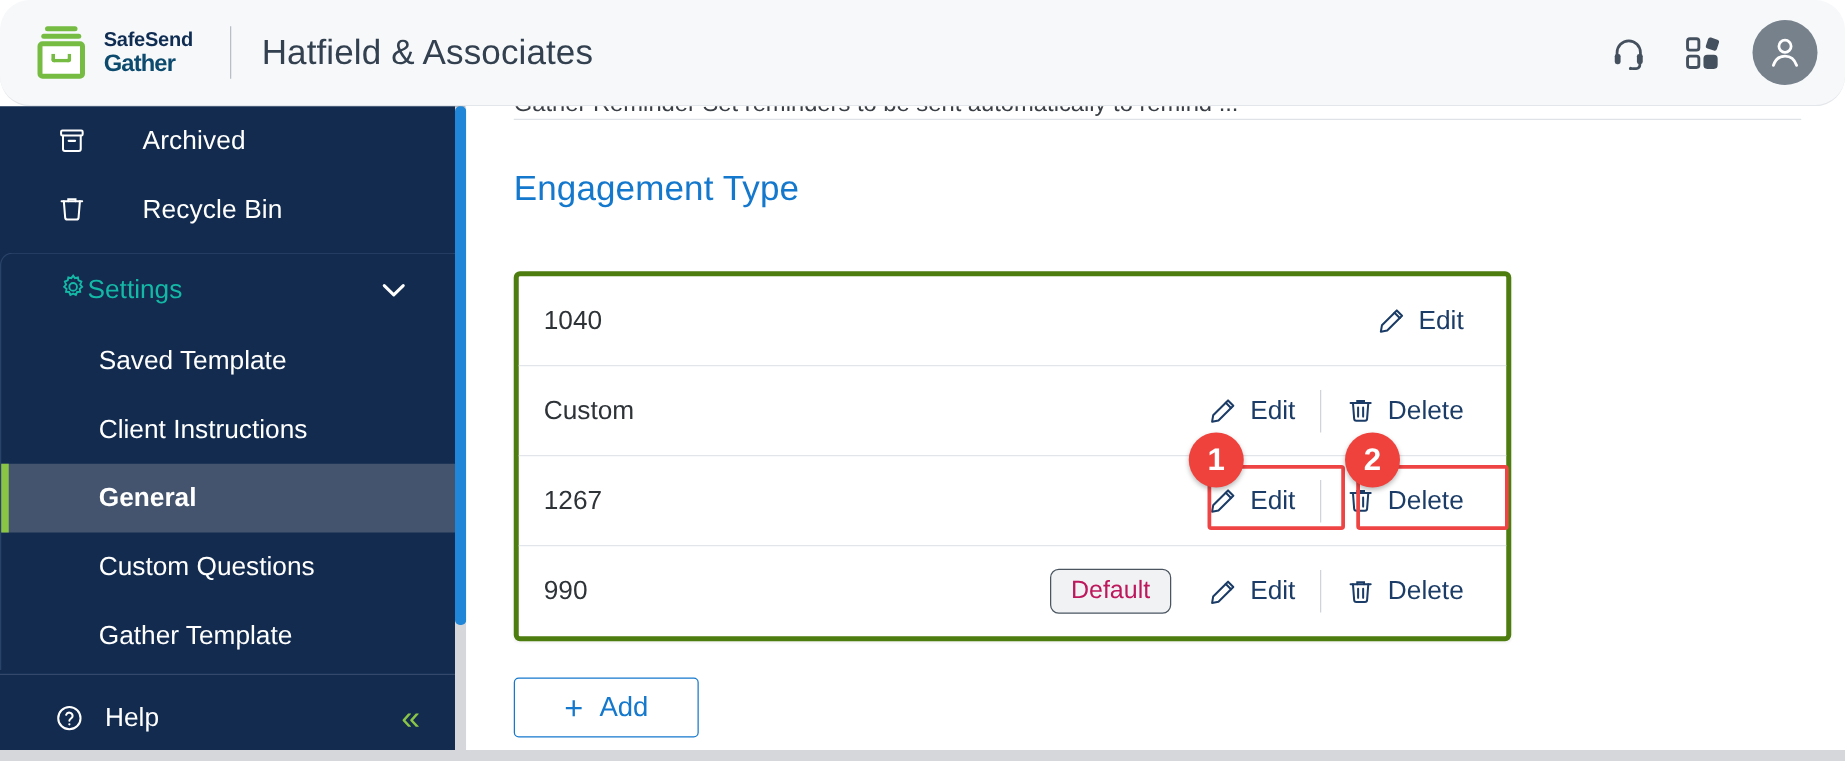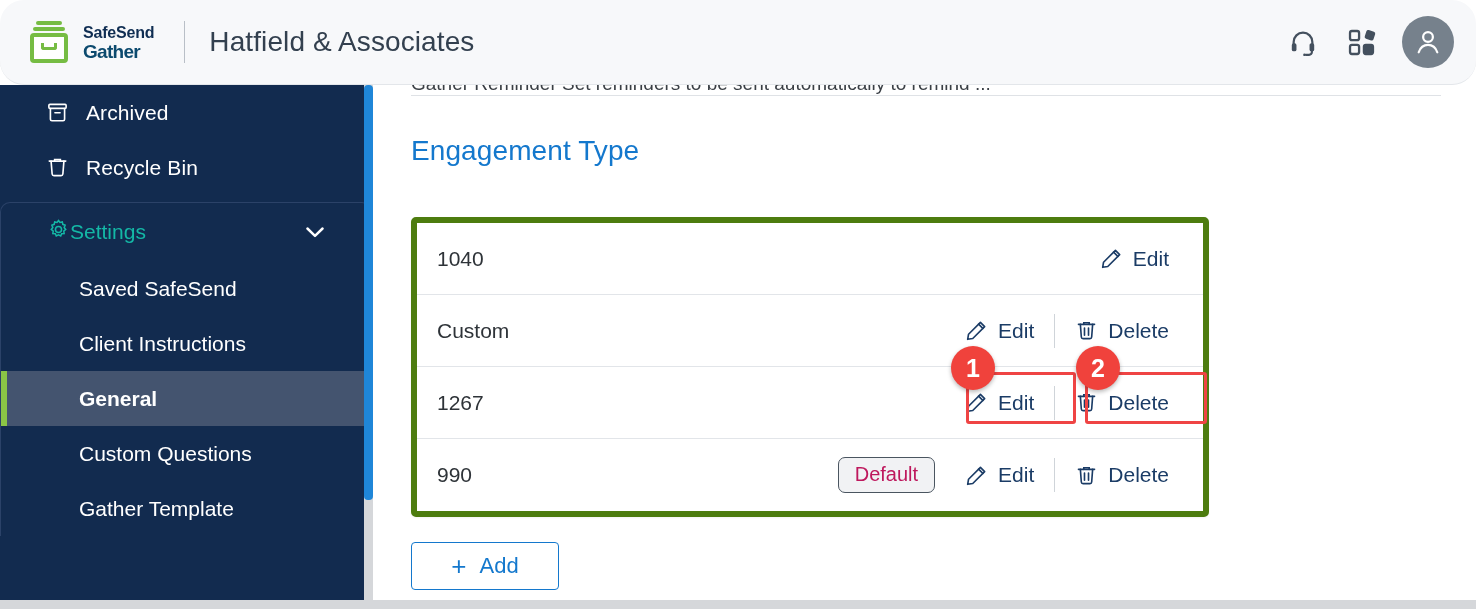--- a/index.html
+++ b/index.html
@@ -132,20 +132,21 @@
   }
 
   .nav-item {
     position: relative;
     height: 55px;
     display: flex;
     align-items: center;
     color: #ffffff;
     font-size: 21px;
     padding-left: 46px;
+    gap: 28px;
   }
   .nav-item .nav-icon {
     width: 26px;
     margin-right: 14px;
     display: flex; align-items: center; justify-content: flex-start;
     color: #ffffff;
     flex: none;
   }
   .nav-item .nav-label { letter-spacing: 0.1px; }
 
@@ -268,21 +269,21 @@
     color: #1478cd;
     font-weight: normal;
     letter-spacing: 0.1px;
   }
 
   .table {
     position: absolute;
     top: 132px;
     left: 38px;
     width: 798px;
-    border: 6px solid #4d7c0f;
+    border: 4px solid #4d7c0f;
     border-radius: 5px;
     background: #ffffff;
     box-shadow: 0 1px 2px rgba(0,0,0,0.05);
   }
   .trow {
     height: 72px;
     display: flex;
     align-items: center;
     border-bottom: 1px solid #e2e5e9;
     padding: 0 22px 0 20px;
@@ -460,37 +461,48 @@
         </span>
         <span class="nav-label">Settings</span>
         <span class="chev">
           <svg width="28" height="28" viewBox="0 0 24 24" fill="none" stroke="currentColor" stroke-width="2.1" stroke-linecap="round" stroke-linejoin="round">
             <path d="M5.5 9l6.5 6.3L18.5 9"></path>
           </svg>
         </span>
       </div>
 
       <div class="sub-item">
-        <span class="sub-label">Saved SafeSend</span>
+        <span class="sub-label">Saved Template</span>
       </div>
       <div class="sub-item">
         <span class="sub-label">Client Instructions</span>
       </div>
       <div class="sub-item active">
         <span class="accent"></span>
         <span class="sub-label">General</span>
       </div>
       <div class="sub-item">
         <span class="sub-label">Custom Questions</span>
       </div>
       <div class="sub-item">
         <span class="sub-label">Gather Template</span>
       </div>
     </div>
 
+    <div class="help-row">
+      <span class="nav-icon">
+        <svg width="23" height="23" viewBox="0 0 24 24" fill="none" stroke="currentColor" stroke-width="1.7" stroke-linecap="round">
+          <circle cx="12" cy="12" r="9.3"></circle>
+          <path d="M9.3 9.2a2.8 2.8 0 0 1 5.4 1c0 1.9-2.7 2.2-2.7 4"></path>
+          <circle cx="12" cy="17.2" r="0.95" fill="currentColor" stroke="none"></circle>
+        </svg>
+      </span>
+      <span class="nav-label">Help</span>
+      <span class="collapse">«</span>
+    </div>
   </div>
 
   <div class="side-scroll">
     <div class="thumb"></div>
   </div>
 
   <div class="main">
 
     <div class="clipped-line">Gather Reminder                    Set reminders to be sent automatically to remind ...</div>
     <div class="clipped-rule"></div>

